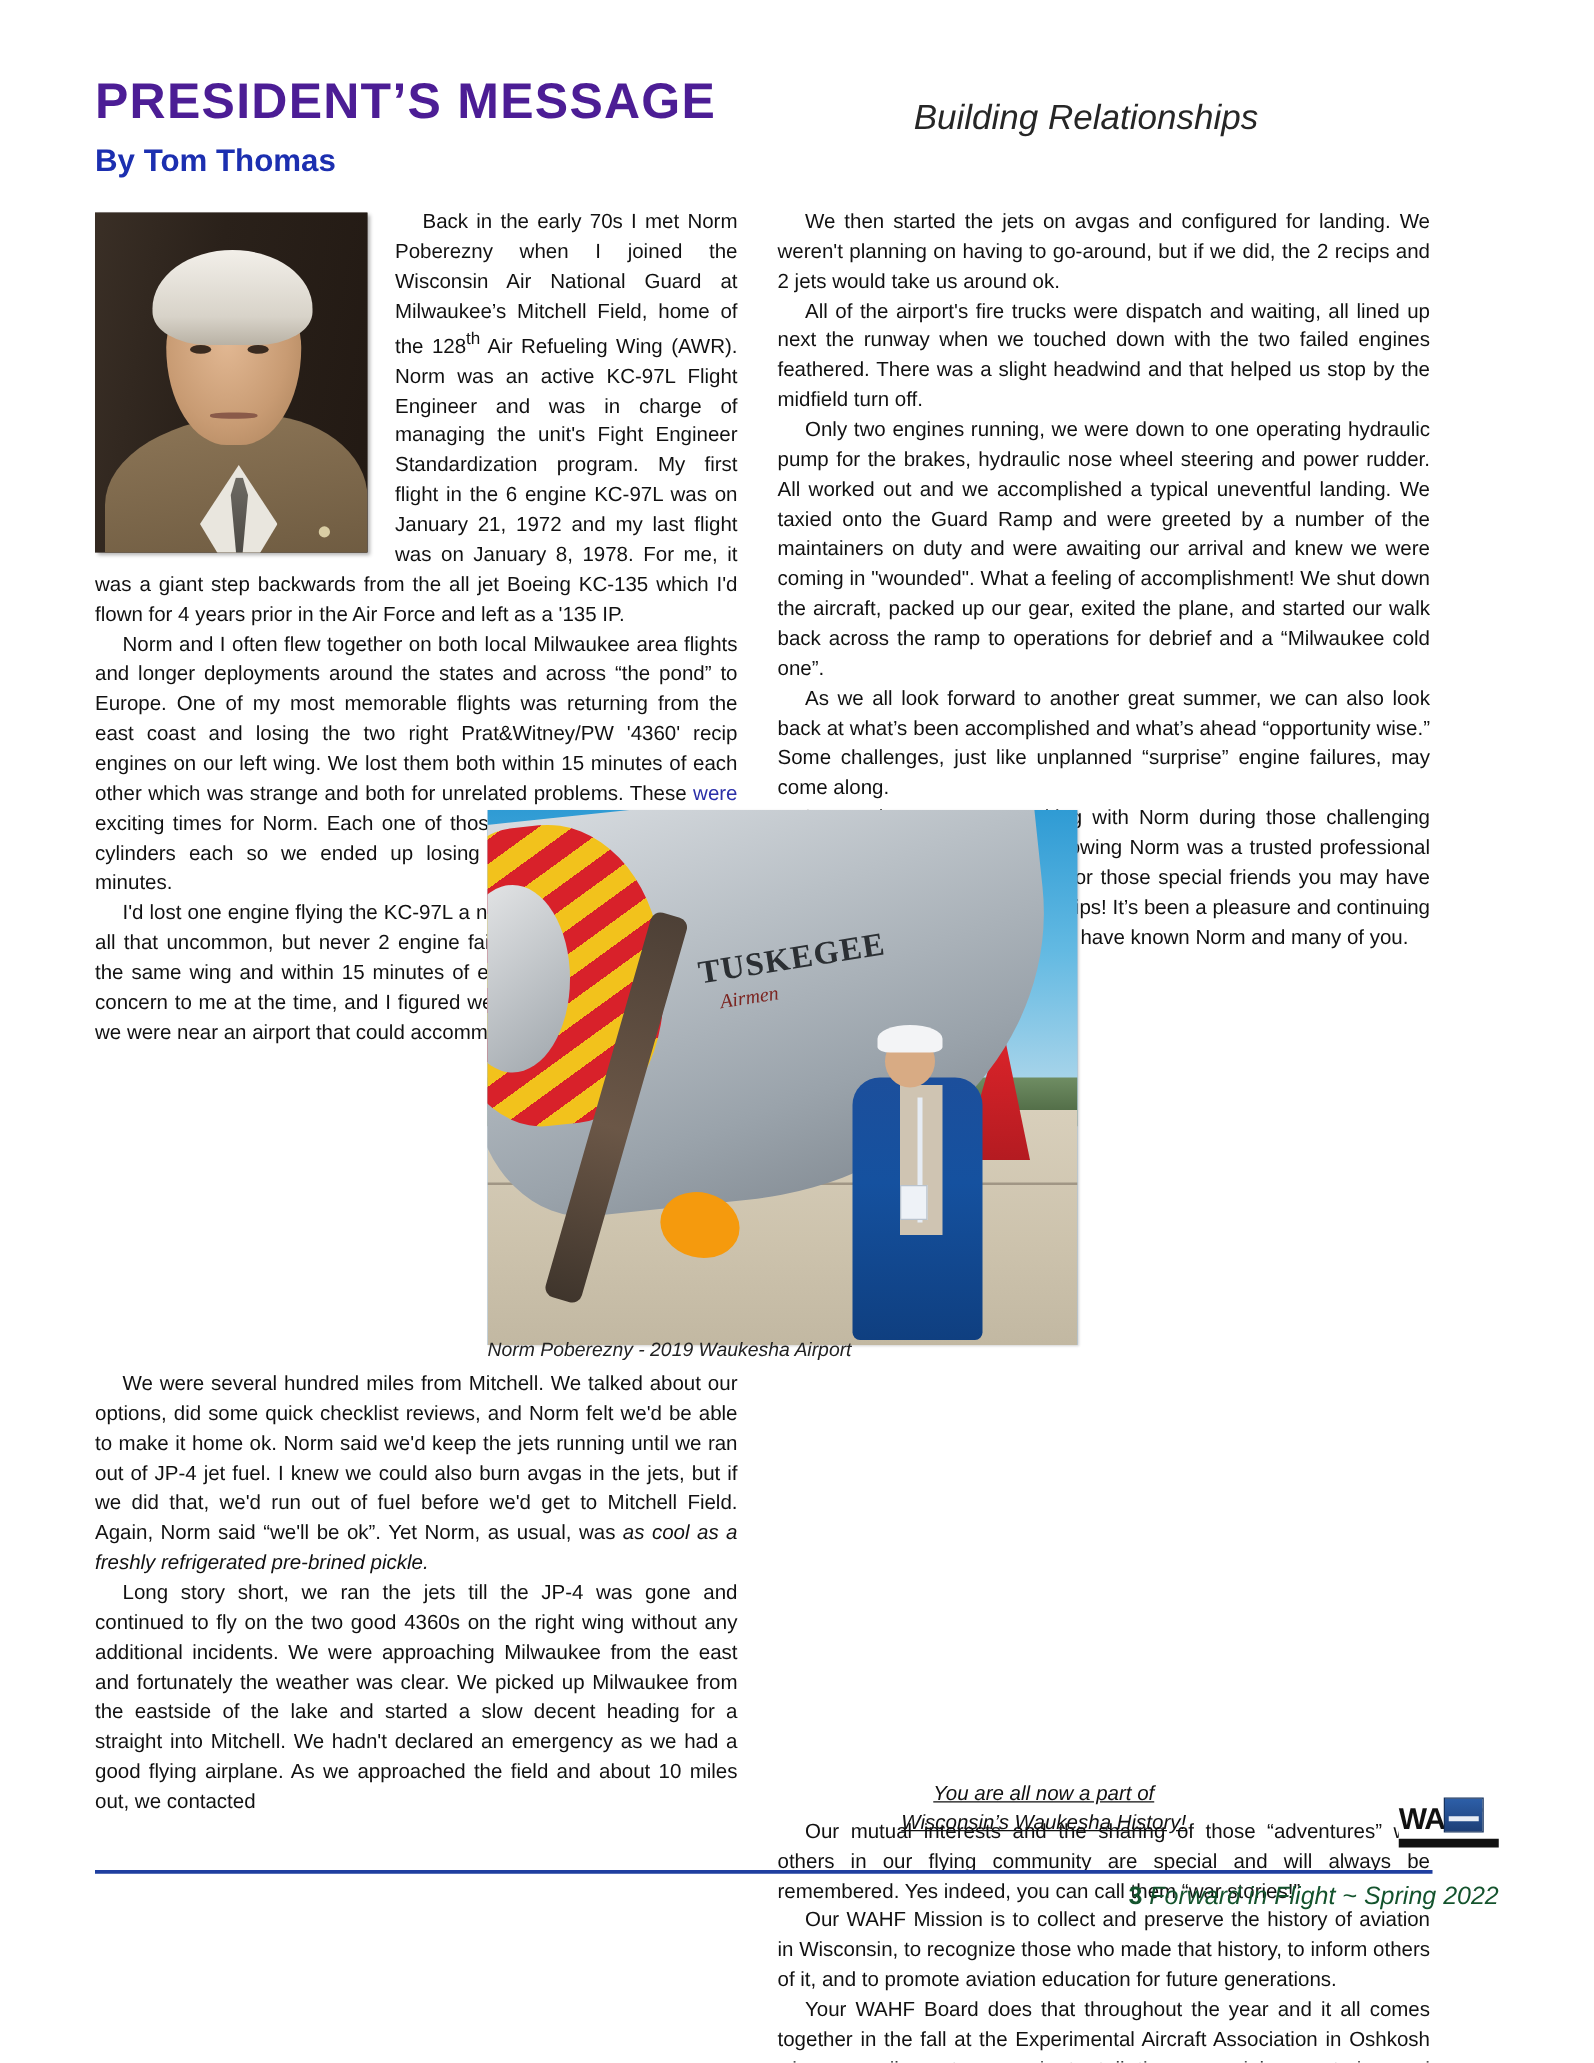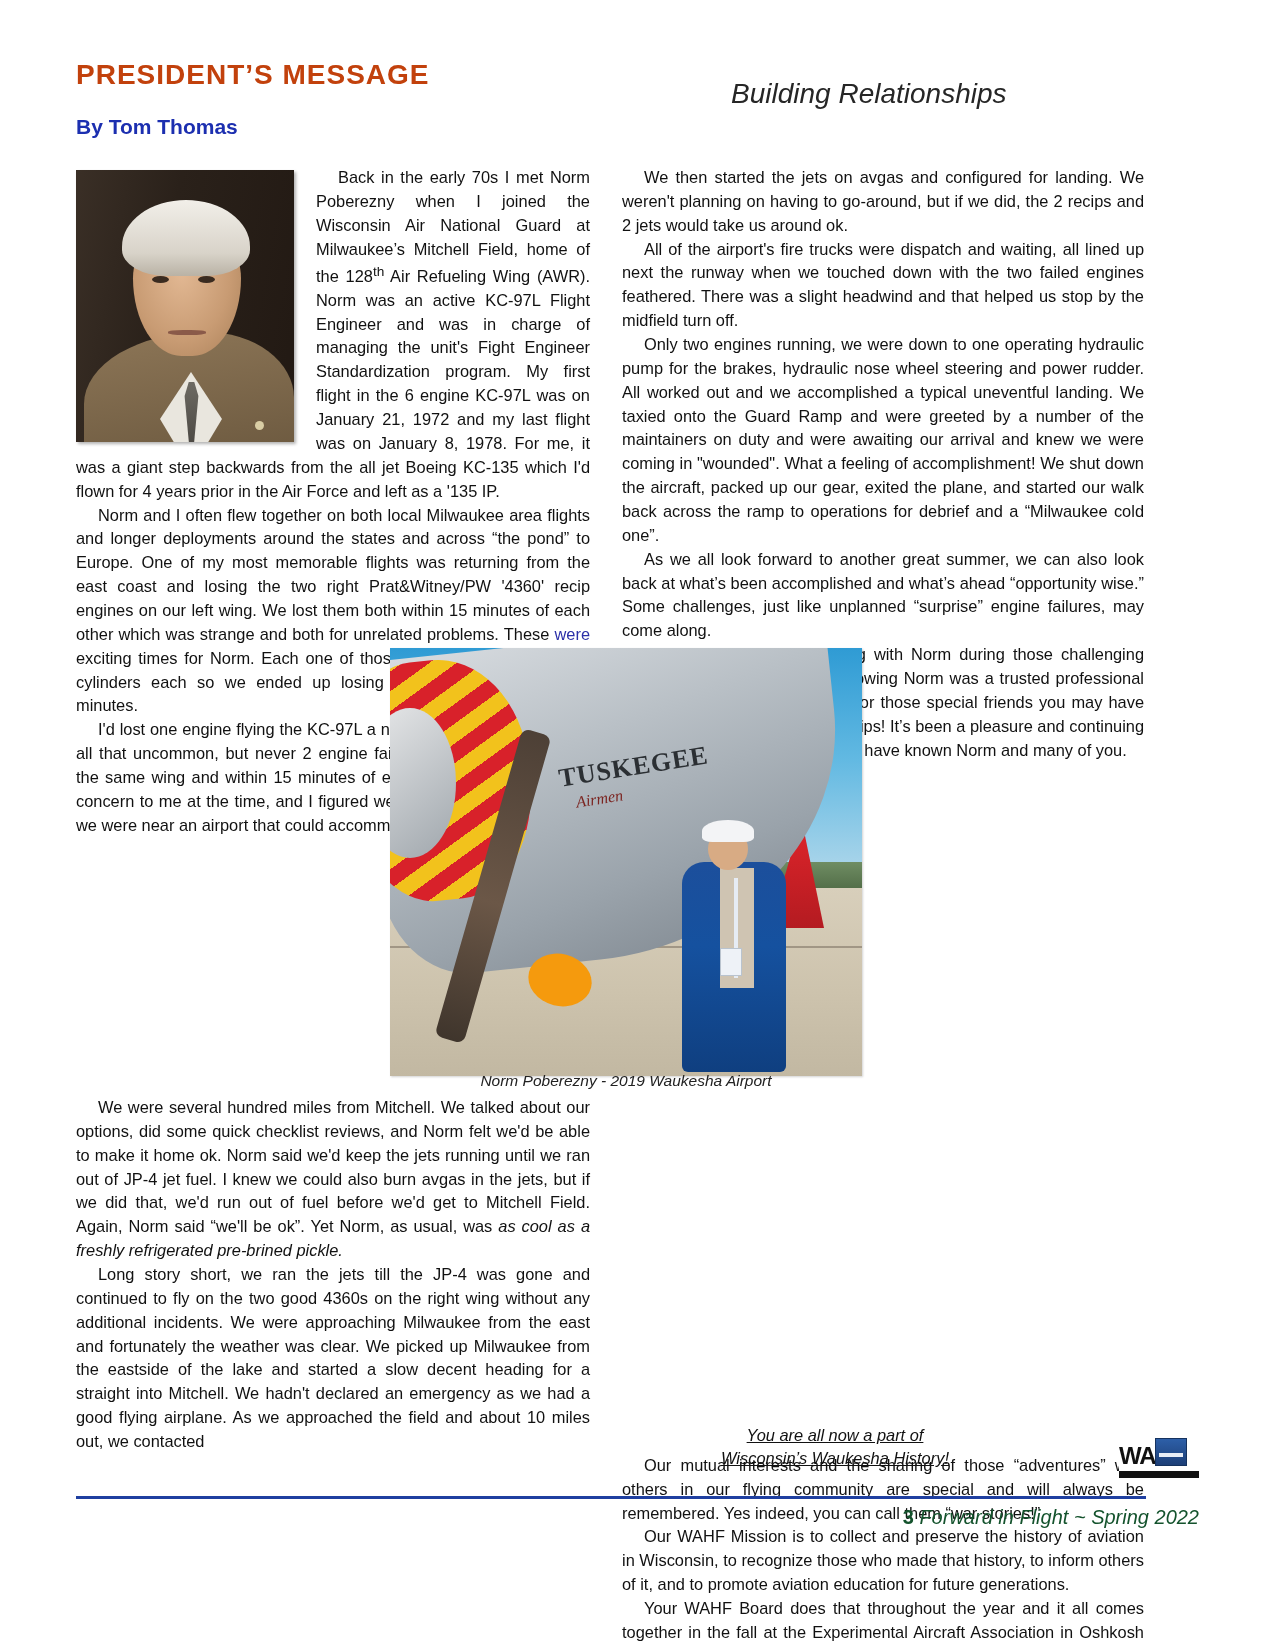--- a/index.html
+++ b/index.html
@@ -26,45 +26,45 @@
   
   .masthead {
     position: absolute;
     left: 76px;
     top: 60px;
     width: 1070px;
     height: 92px;
   }
   .title-main {
     font-family: "Liberation Sans", sans-serif;
-    font-size: 28px;
+    font-size: 40px;
     font-weight: 700;
     letter-spacing: 1.0px;
-    color: #c2410c;
+    color: #4c1d95;
     margin: 0;
     line-height: 1.05;
     display: inline-block;
   }
   .title-tag {
     position: absolute;
     left: 655px;
     top: 18px;
     font-family: "Liberation Sans", sans-serif;
     font-style: italic;
     font-size: 28px;
     font-weight: 400;
     color: #262626;
     white-space: nowrap;
   }
   .byline {
     position: absolute;
     left: 0px;
     top: 55px;
     font-family: "Liberation Sans", sans-serif;
-    font-size: 21px;
+    font-size: 25px;
     font-weight: 700;
     color: #1c2fb0;
   }
 
   
   .article {
     position: absolute;
     left: 76px;
     top: 166px;
     width: 1068px;
@@ -260,21 +260,21 @@
     position: absolute; left: 330px; top: 300px; width: 20px; height: 26px;
     background: #eef2f7; border: 1px solid #b9c3ce;
   }
 
   
   .caption-band {
     position: absolute;
     left: 390px;
     top: 1072px;
     width: 472px;
-    text-align: center;
+    text-align: left;
     font-family: "Liberation Sans", sans-serif;
     font-style: italic;
     font-size: 15.5px;
     color: #222222;
   }
 
   
   .lower {
     position: absolute;
     left: 76px;

